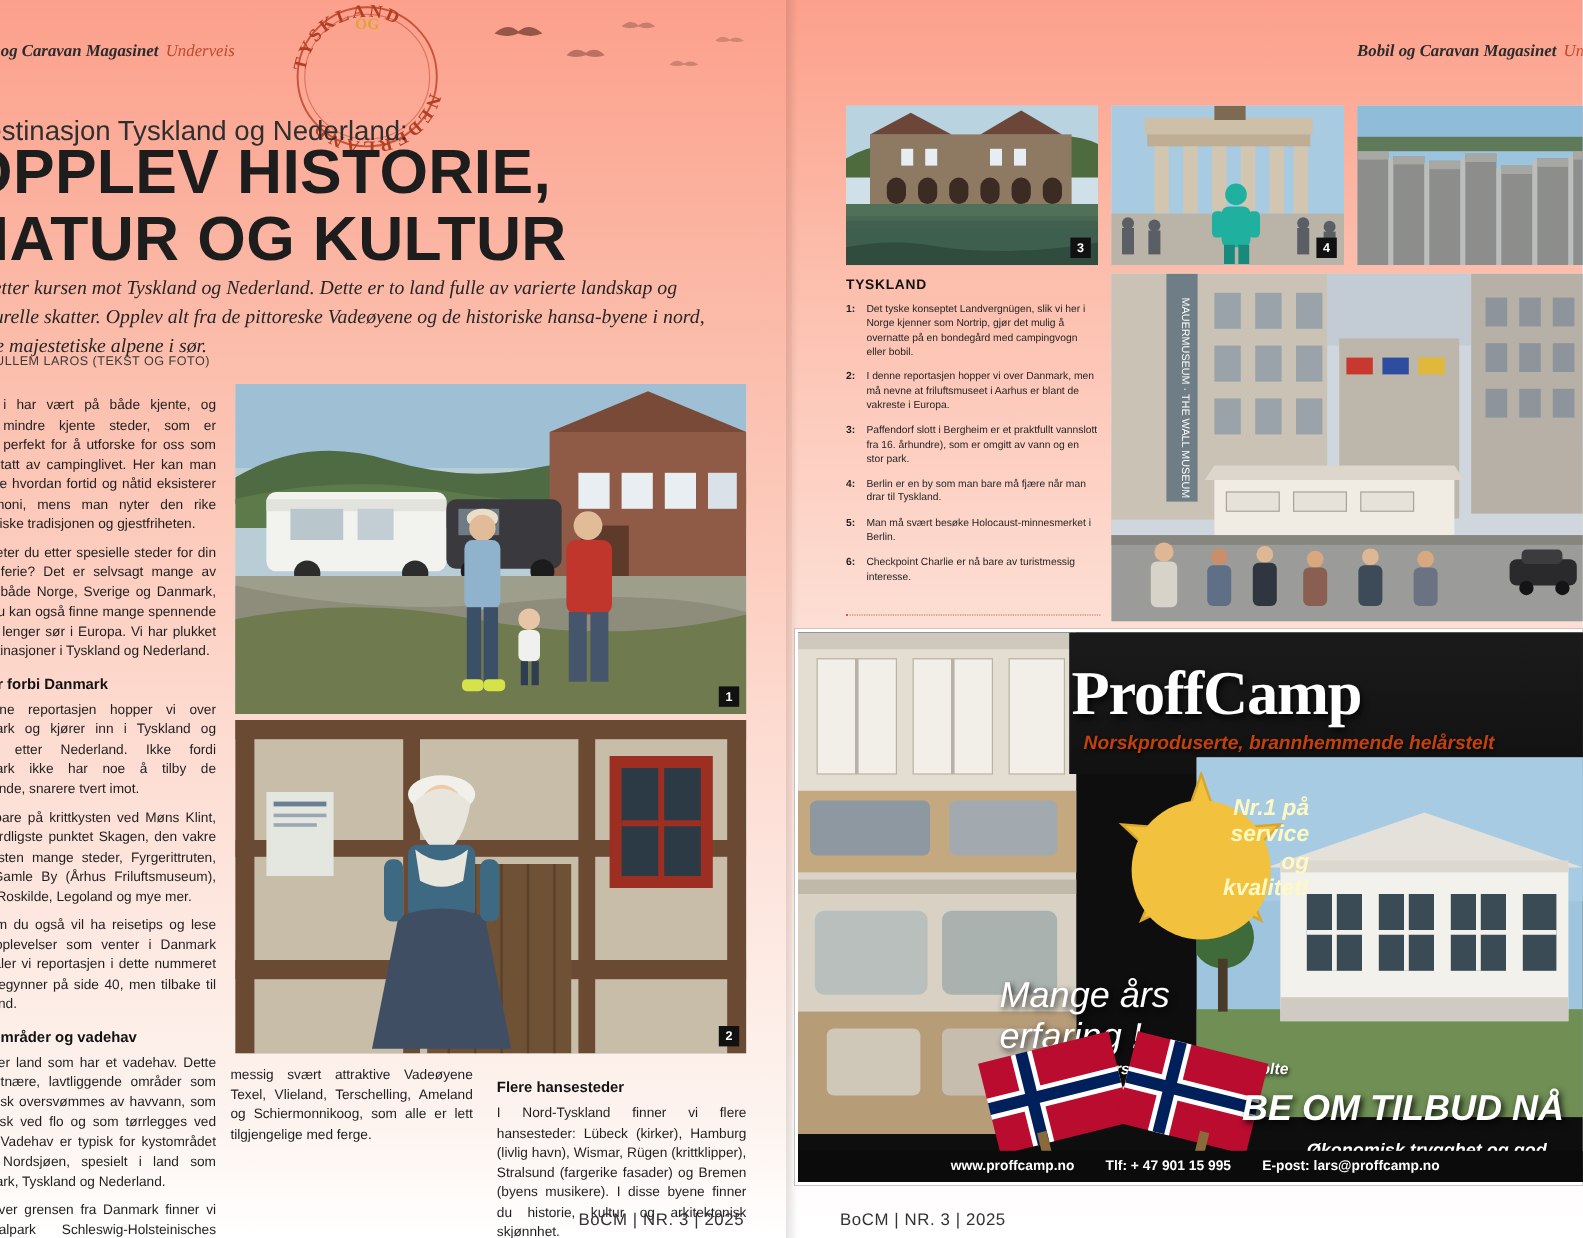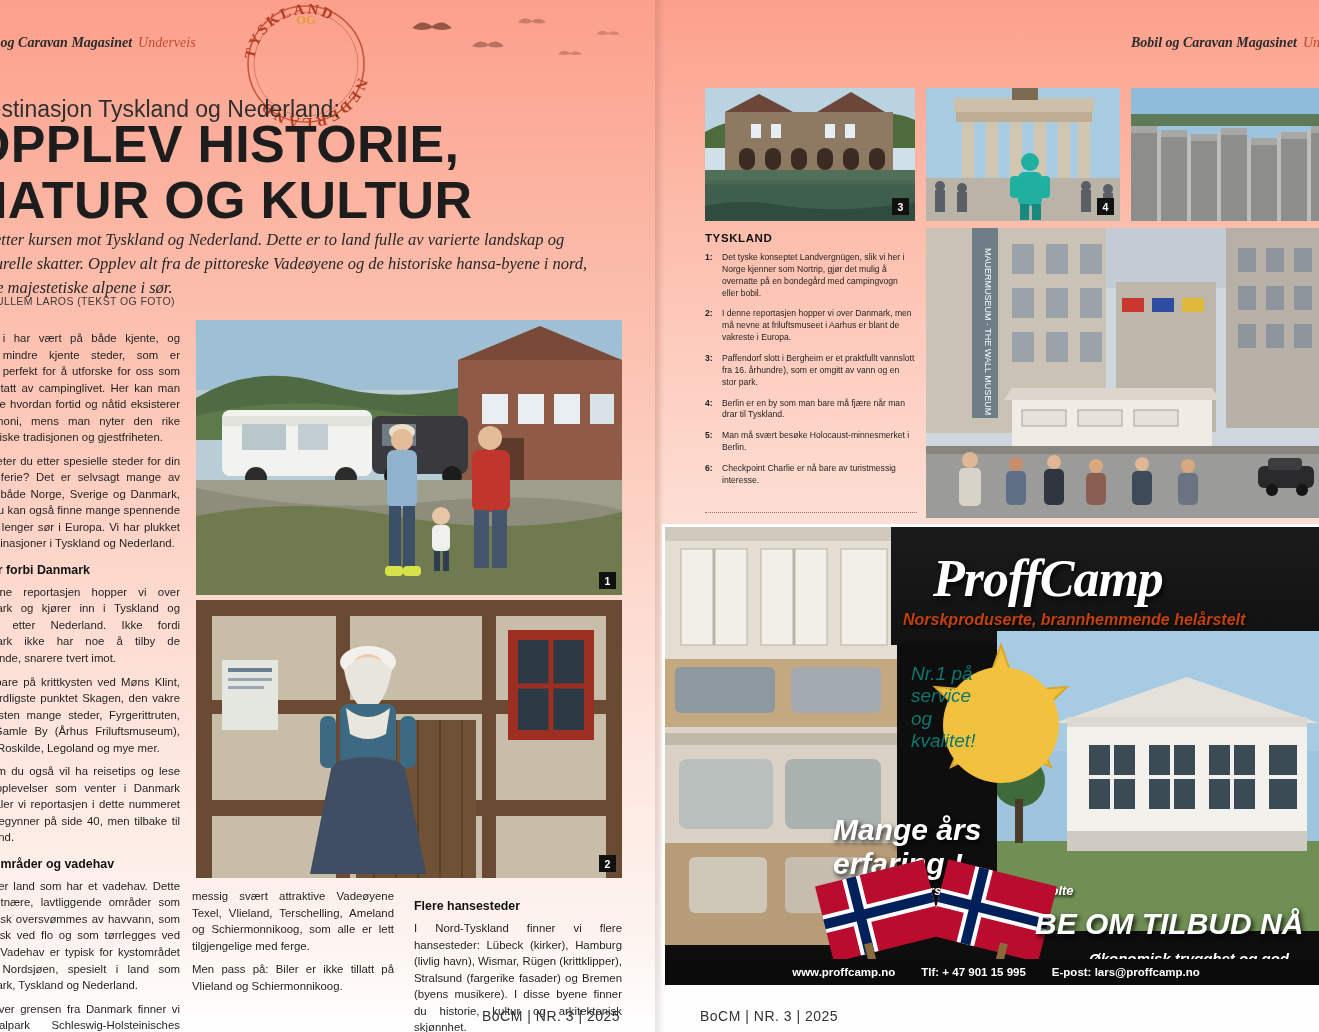--- a/index.html
+++ b/index.html
@@ -67,25 +67,25 @@
   .fact .n { width:17px; flex:0 0 17px; font-weight:bold; }
   .fact .t { flex:1; }
 
   .rule { position:absolute; left:707px; top:512px; width:212px; border-top:1px dotted #b06a55; }
 
   
   .ad { position:absolute; left:662px; top:524px; width:668px; height:464px; border:3px solid #ffffff; background:#0e0e0e; overflow:hidden; }
   .ad-interior { position:absolute; left:0; top:0; width:232px; height:418px; }
   .ad-right-top { position:absolute; right:0; top:0; width:436px; height:118px; background:linear-gradient(180deg,#1b1b1b,#111); }
   .ad-cabin { position:absolute; right:0; top:104px; width:330px; height:300px; }
-  .ad-logo { position:absolute; left:228px; top:22px; font-family:"Liberation Serif", serif; font-style:italic; font-weight:bold; font-size:52px; color:#fff; letter-spacing:-1px; text-shadow:2px 3px 5px rgba(0,0,0,.8);margin-left:40px; }
+  .ad-logo { position:absolute; left:228px; top:22px; font-family:"Liberation Serif", serif; font-weight:bold; font-size:52px; color:#fff; letter-spacing:-1px; text-shadow:2px 3px 5px rgba(0,0,0,.8); }
   .ad-sub { position:absolute; left:238px; top:84px; font-style:italic; font-weight:bold; font-size:16px; color:#c2410c; text-shadow:1px 2px 3px rgba(0,0,0,.8); }
   .ad-star { position:absolute; left:246px; top:116px; width:180px; height:176px; }
-  .ad-star-text { position:absolute; left:246px; top:136px; width:180px; text-align:left; color:#0f766e; font-weight:normal; font-style:italic; font-size:19px; line-height:1.18; }
-  .ad-mange { position:absolute; left:168px; top:286px; width:280px; color:#fff; font-weight:bold; font-style:italic; font-size:30px; line-height:1.12; text-shadow:2px 3px 5px rgba(0,0,0,.85); }
+  .ad-star-text { position:absolute; left:246px; top:136px; width:180px; text-align:right; color:#fef9c3; font-weight:bold; font-style:italic; font-size:19px; line-height:1.18; }
+  .ad-mange { position:absolute; left:168px; top:286px; width:280px; color:#fff; font-weight:normal; font-style:italic; font-size:30px; line-height:1.12; text-shadow:2px 3px 5px rgba(0,0,0,.85); }
   .ad-helstopt { position:absolute; left:176px; top:356px; width:250px; color:#fff; font-weight:bold; font-style:italic; font-size:13px; line-height:1.3; text-shadow:1px 2px 3px rgba(0,0,0,.9); }
   .ad-tilbud { position:absolute; left:370px; top:380px; width:300px; color:#fff; font-weight:bold; font-style:italic; font-size:30px; text-shadow:2px 3px 5px rgba(0,0,0,.9); }
   .ad-econ { position:absolute; left:424px; top:422px; width:240px; color:#fff; font-weight:bold; font-style:italic; font-size:15px; line-height:1.3; text-shadow:1px 2px 3px rgba(0,0,0,.9); }
   .ad-bar { position:absolute; left:0; right:0; bottom:0; height:26px; background:#0b0b0b; display:flex; align-items:center; justify-content:center; gap:26px; color:#fff; font-weight:bold; font-size:11.5px; }
   .flagwrap { position:absolute; left:146px; top:330px; width:250px; height:110px; }
 
   
   .folio { position:absolute; bottom:8px; font-size:14px; color:#333; }
   .folio-mid-l { left:482px; bottom:8px; letter-spacing:.5px; }
   .folio-mid-r { left:40px; bottom:8px; letter-spacing:.5px; }
@@ -245,21 +245,20 @@
         <path d="M150 108 q22 18 44 0 l-4 26 q-18 10 -36 0 z" fill="#e9e6de"></path>
         <path d="M136 164 q36 -14 72 0 l22 110 H114 z" fill="#3f4e63"></path>
         <rect x="124" y="116" width="16" height="52" rx="7" fill="#3d6a82"></rect>
         <rect x="204" y="116" width="16" height="52" rx="7" fill="#3d6a82"></rect>
       </svg>
       <div class="ph-num">2</div>
     </div>
 
     <div class="col col-2">
       <p>messig svært attraktive Vadeøyene Texel, Vlieland, Terschelling, Ameland og Schi­ermonnikoog, som alle er lett tilgjengelige med ferge.</p>
-      <p>Men pass på: Biler er ikke tillatt på Vlieland og Schiermonnikoog.</p>
     </div>
     <div class="col col-3">
       <h4>Flere hansesteder</h4>
       <p>I Nord-Tyskland finner vi flere hansesteder: Lübeck (kirker), Hamburg (livlig havn), Wismar, Rügen (krittklipper), Stralsund (fargerike fasader) og Bremen (byens musikere). I disse byene finner du historie, kultur og arkitektonisk skjønnhet.</p>
     </div>
 
     <div class="folio folio-mid-l">BoCM | NR. 3 | 2025</div>
   </div>
 
   <div class="page page-right">

